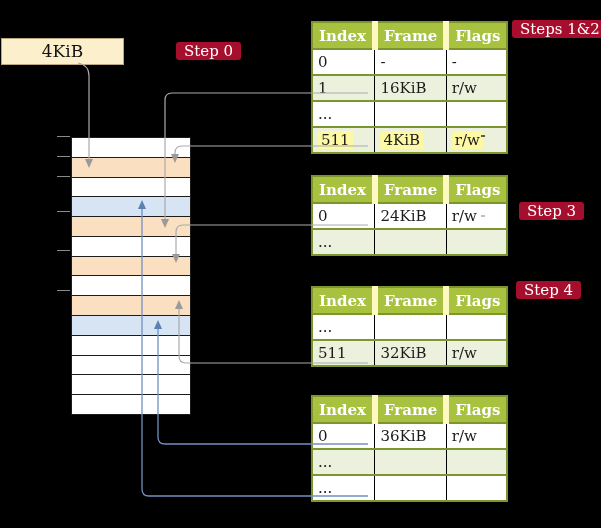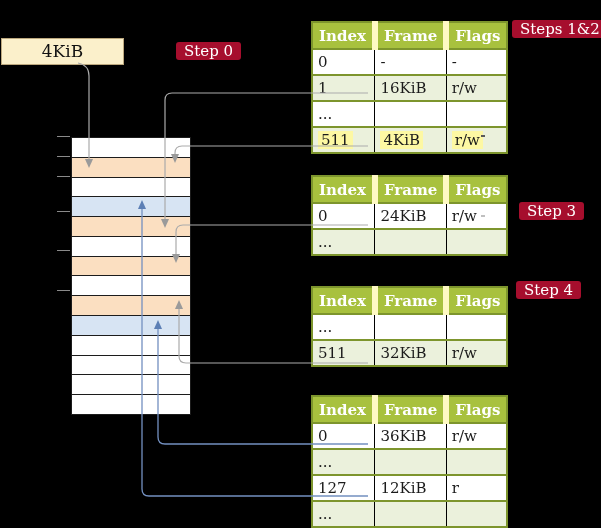--- a/index.html
+++ b/index.html
@@ -198,25 +198,20 @@
       <td><span>0</span></td>
       <td><span>36KiB</span></td>
       <td><span>r/w</span></td>
     </tr>
     <tr>
       <td><span>...</span></td>
       <td><span></span></td>
       <td><span></span></td>
     </tr>
     <tr>
-      <td><span>127</span></td>
-      <td><span>12KiB</span></td>
-      <td><span>r</span></td>
-    </tr>
-    <tr>
       <td><span>...</span></td>
       <td><span></span></td>
       <td><span></span></td>
     </tr>
   </tbody>
 </table>
 
 <div class="stub" style="left:481px;top:135px;background:#5a5a5a;"></div>
 <div class="stub" style="left:481px;top:215px;background:#bfbfbf;"></div>
 

